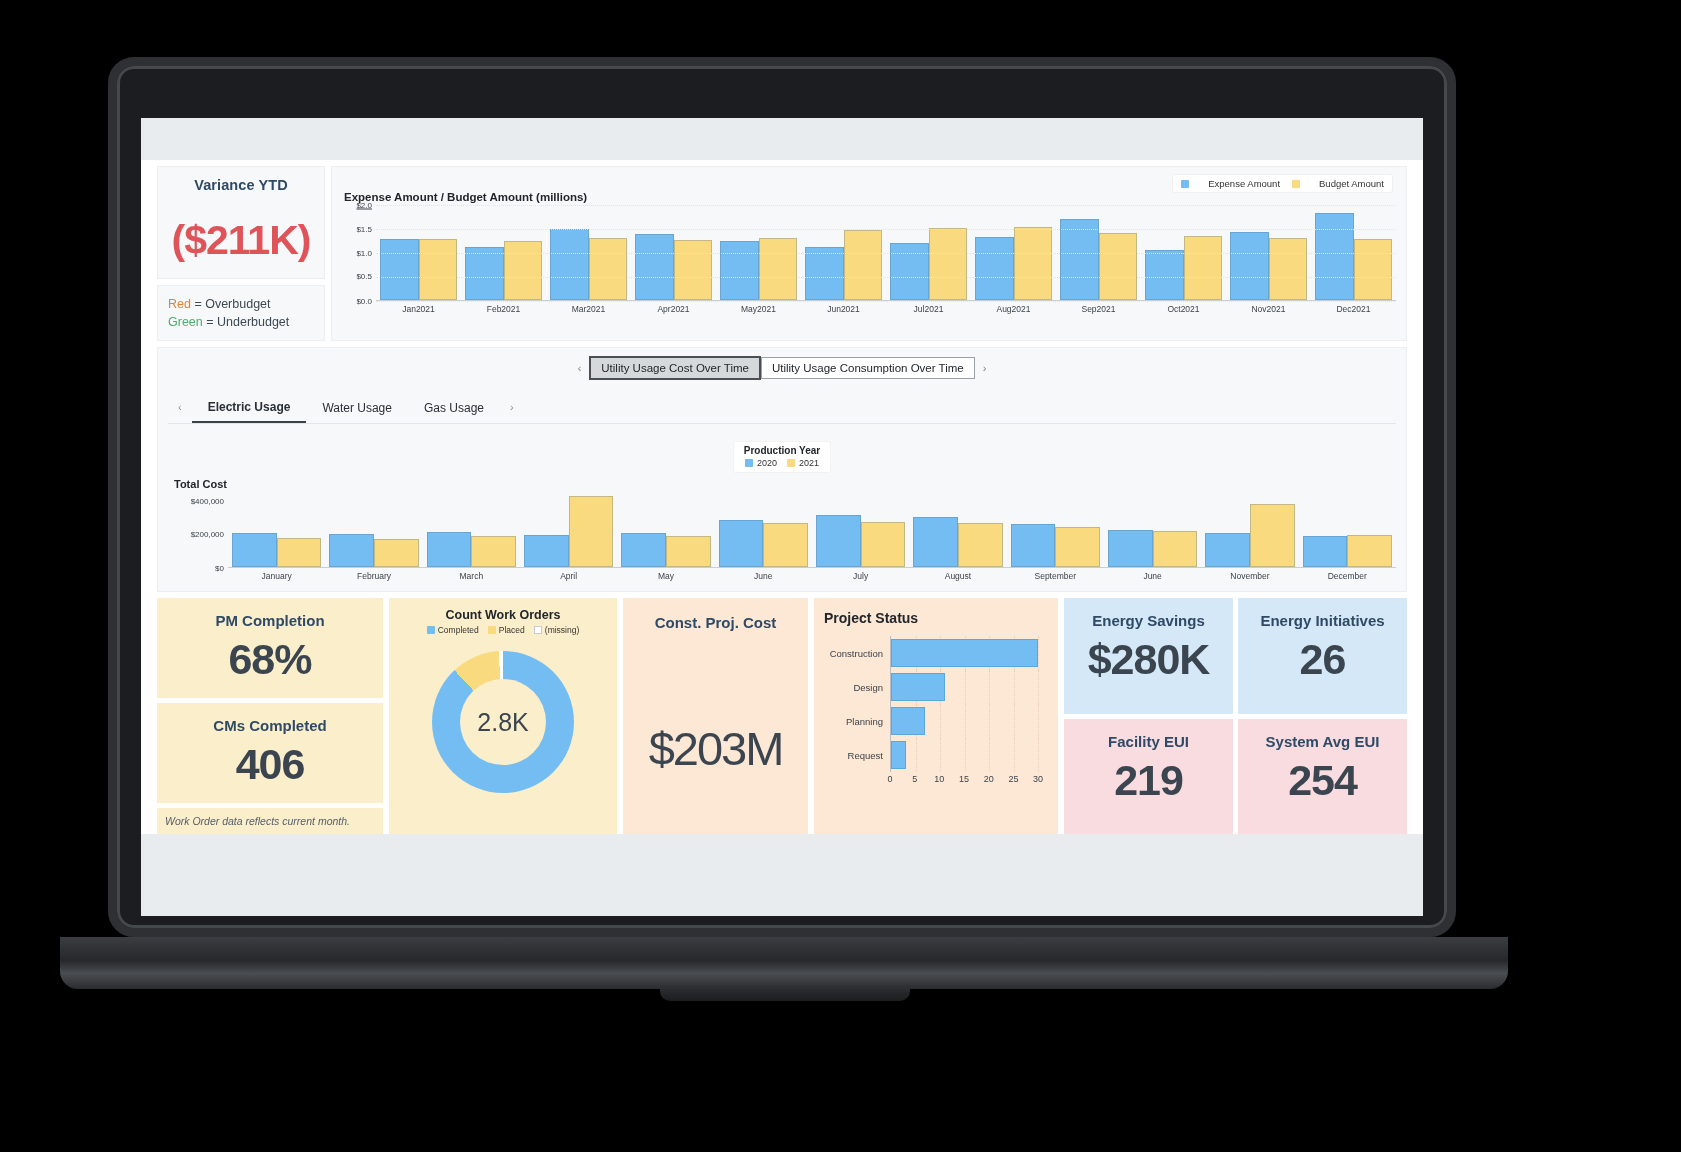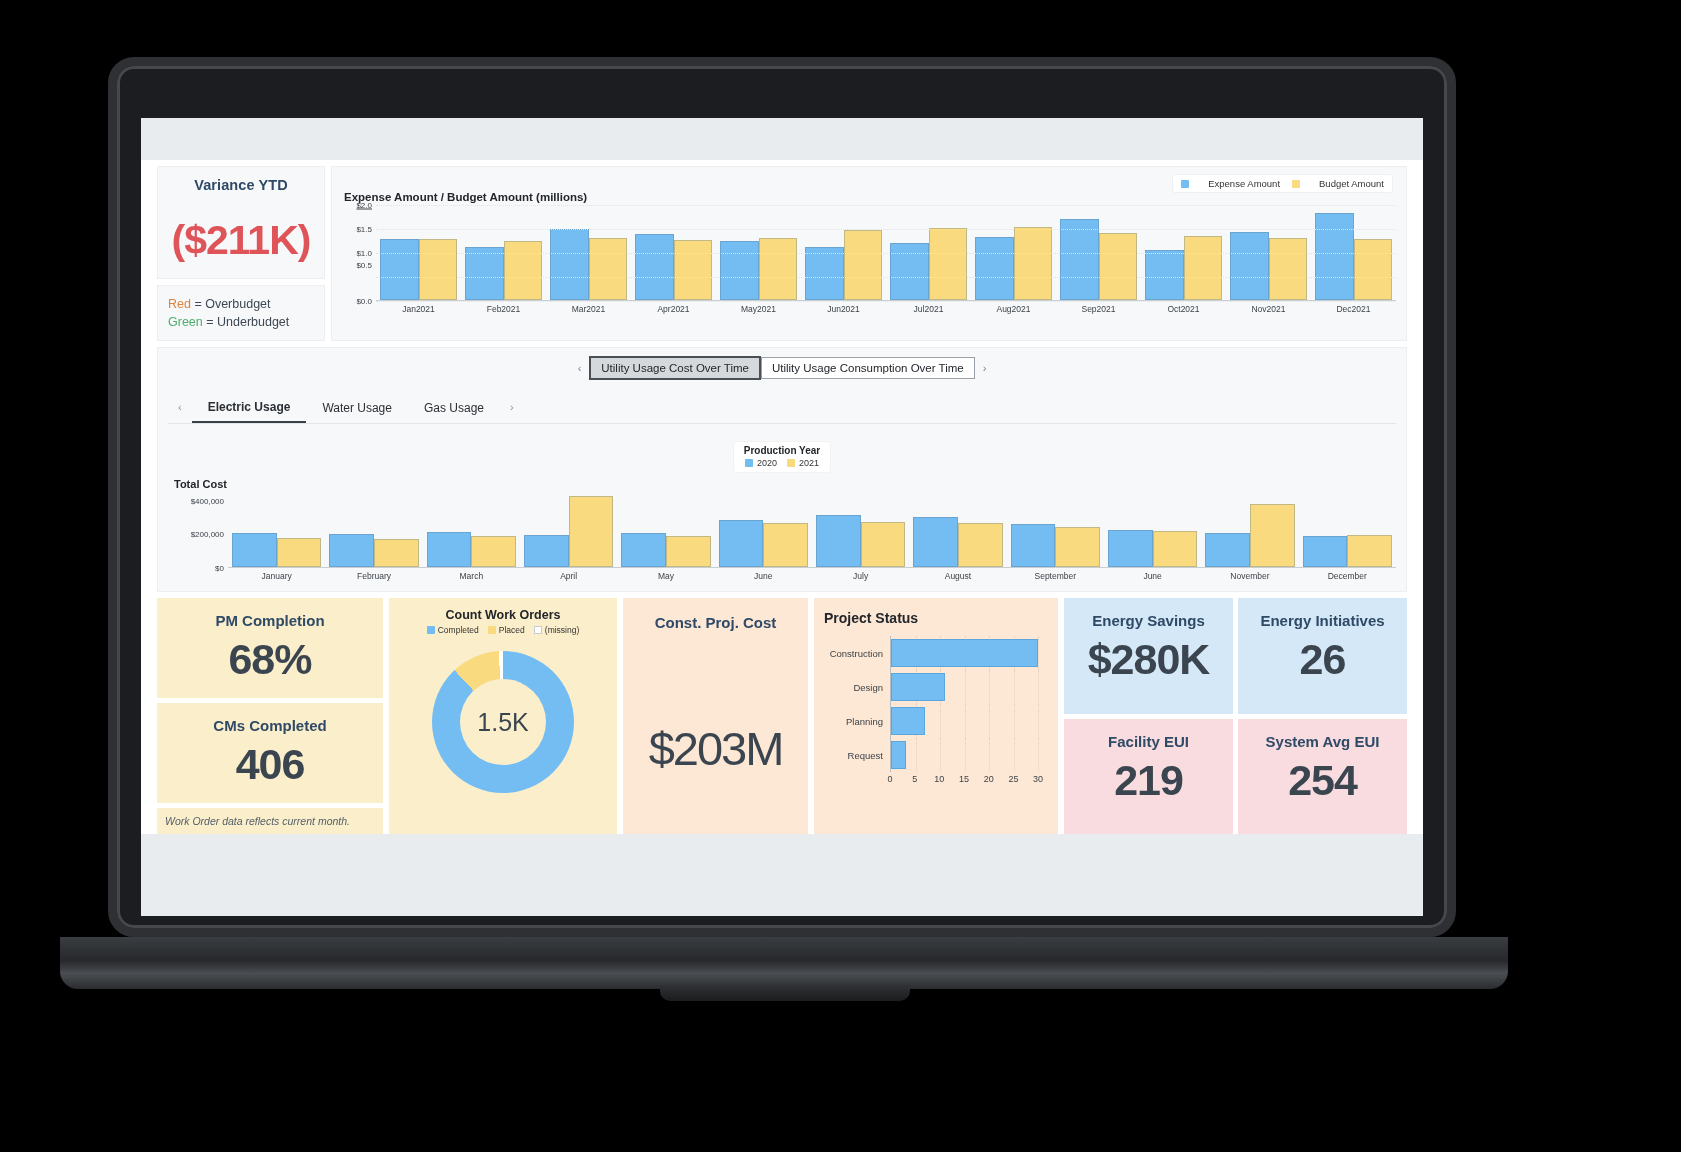--- a/index.html
+++ b/index.html
@@ -233,21 +233,21 @@
                 <i class="sw" style="background:#fada7e"></i>
                 <b style="font-weight:400">Budget Amount</b>
               </span>
             </div>
 
             <div class="axis-title">Expense Amount / Budget Amount (millions)</div>
 
             <div class="plot-wrap">
               <div class="y-axis" id="exp-yaxis">
                   <div class="y-tick" style="top: 96px;">$0.0</div>
-                  <div class="y-tick" style="top: 60px;">$0.5</div>
+                  <div class="y-tick" style="top: 71px;">$0.5</div>
                   <div class="y-tick" style="top: 48px;">$1.0</div>
                   <div class="y-tick" style="top: 24px;">$1.5</div>
                   <div class="y-tick" style="top: 0px; text-decoration: underline;">$2.0</div>
                 </div>
               <div class="plot" id="exp-plot">
                 <div class="bars" id="exp-bars">
                     <div class="group">
                       <div class="bar blue" style="height: 61.44px;"></div>
                       <div class="bar yellow" style="height: 61.44px;"></div>
                     </div>
@@ -453,21 +453,21 @@
               <span>
                 <i class="sw" style="background:#fada7e"></i>
                 <b style="font-weight:400">Placed</b>
               </span>
               <span>
                 <i class="sw-hollow"></i>
                 <b style="font-weight:400">(missing)</b>
               </span>
             </div>
             <div class="donut" id="donut" style="background: conic-gradient(rgb(116, 189, 242) 0deg, rgb(116, 189, 242) 316.8deg, rgb(250, 218, 126) 316.8deg, rgb(250, 218, 126) 356.4deg, rgb(255, 255, 255) 356.4deg, rgb(255, 255, 255) 360deg);">
-              <div class="donut-hole">1.5K</div>
+              <div class="donut-hole">2.8K</div>
             </div>
           </div>
 
           <div class="cost-card">
             <div class="card-title">Const. Proj. Cost</div>
             <div class="cost-value">$203M</div>
           </div>
 
           <div class="status-card">
             <div class="status-title">Project Status</div>

